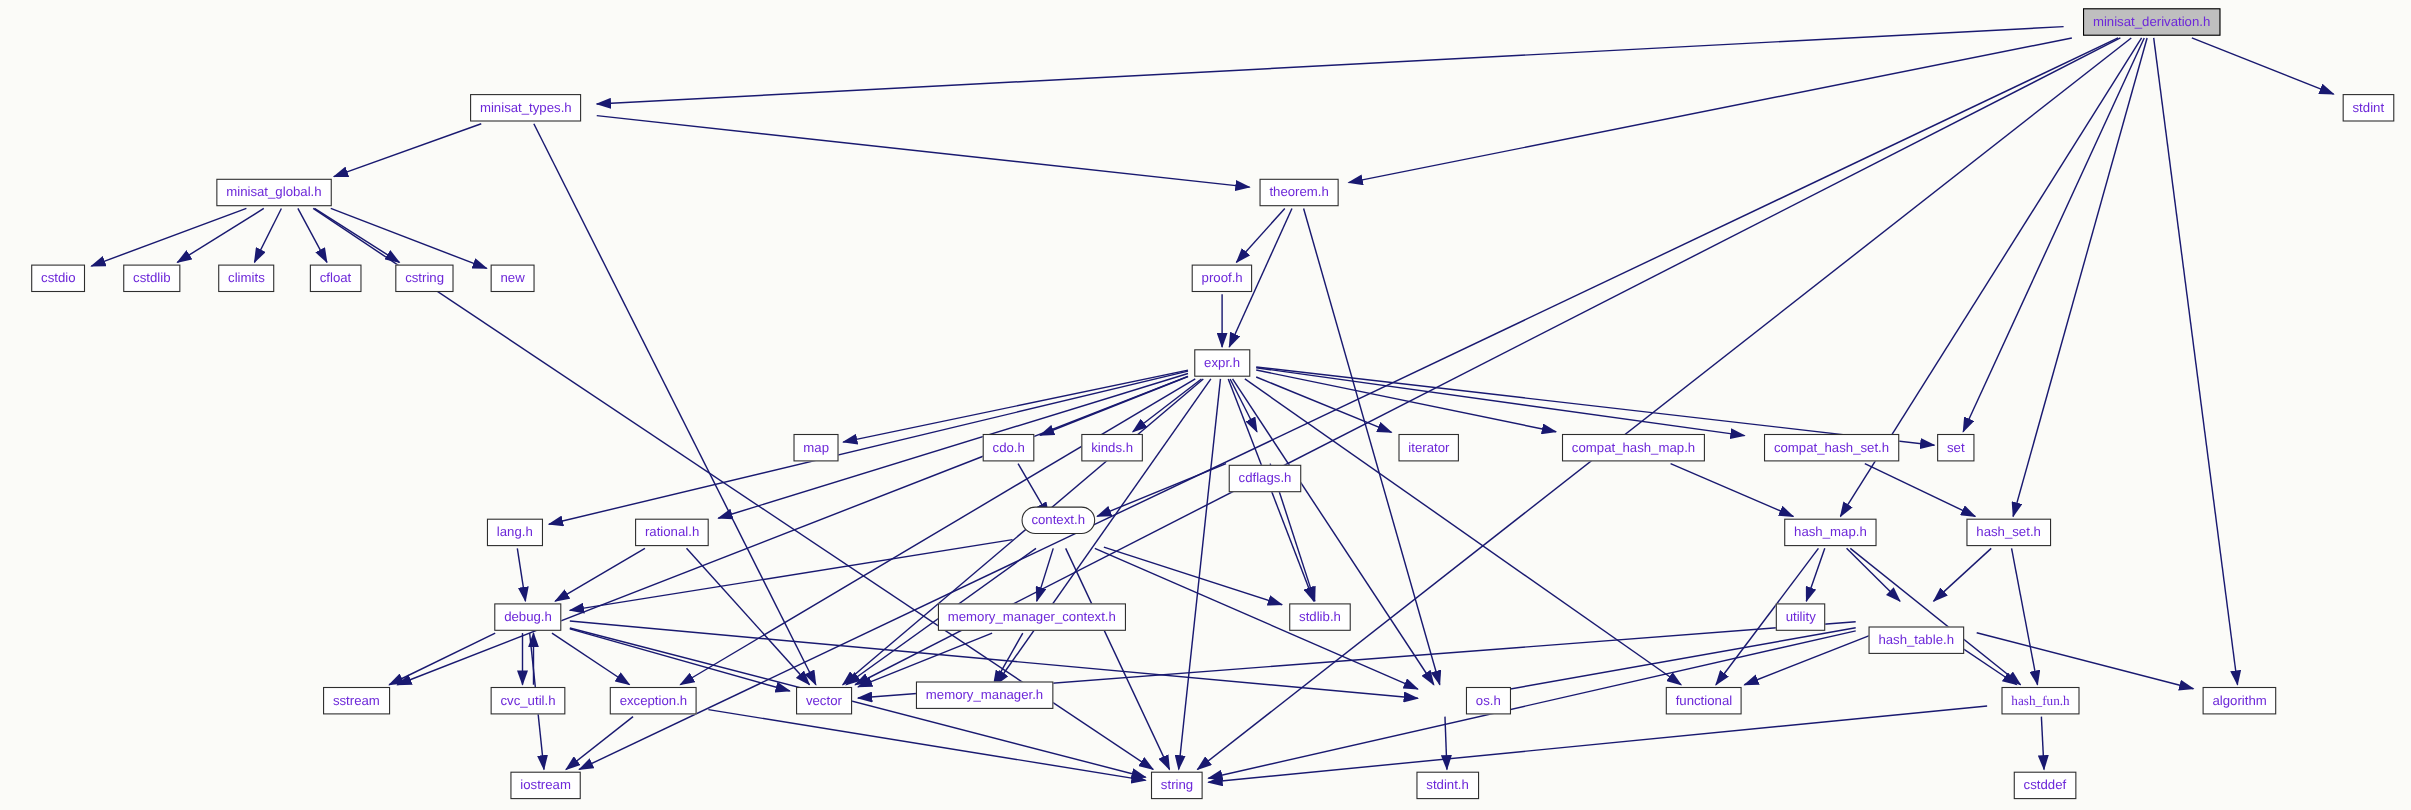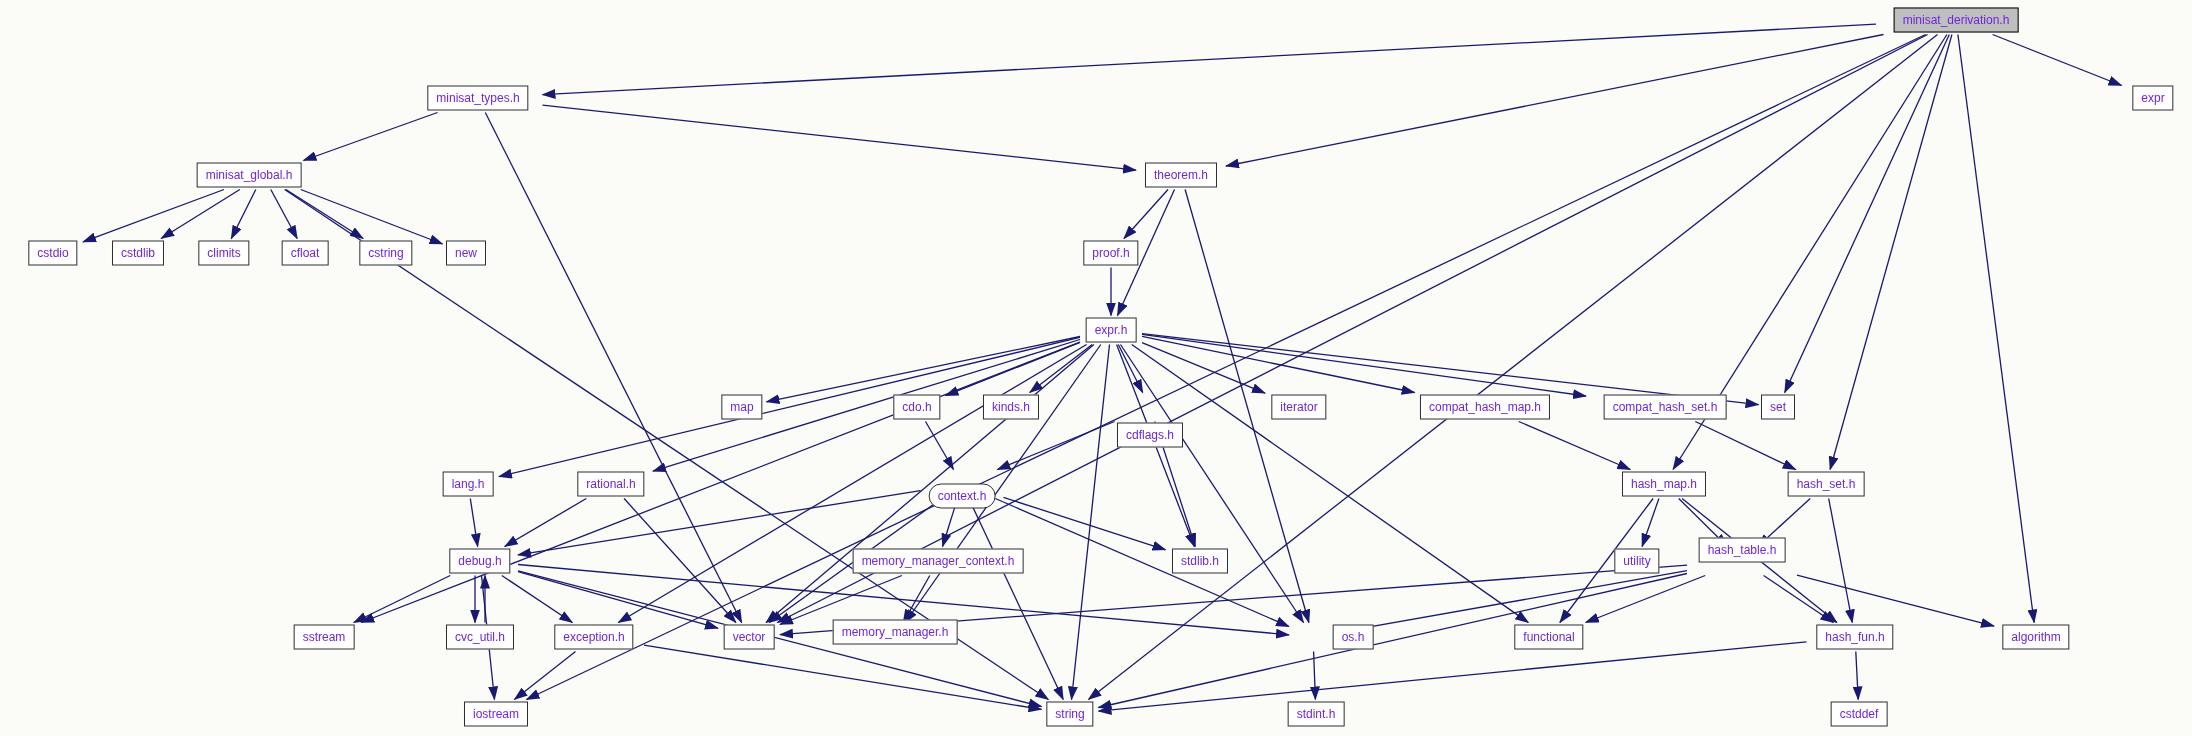--- a/index.html
+++ b/index.html
@@ -126,56 +126,56 @@
         <line x1="644.0" y1="645.1" x2="1041.5" y2="709.4" marker-end="url(#arrow)"></line>
         <line x1="575.5" y1="651.5" x2="514.5" y2="699.5" marker-end="url(#arrow)"></line>
         <line x1="1313.6" y1="651.5" x2="1315.4" y2="699.5" marker-end="url(#arrow)"></line>
         <line x1="1855.8" y1="651.5" x2="1858.2" y2="699.5" marker-end="url(#arrow)"></line>
         <line x1="1806.5" y1="641.8" x2="1098.5" y2="711.2" marker-end="url(#arrow)"></line>
       </g>
   </svg>
   <div id="node-layer">
       <div class="node highlight" style="left: 1956px; top: 20px;">minisat_derivation.h</div>
       <div class="node" style="left: 478px; top: 98px;">minisat_types.h</div>
-      <div class="node" style="left: 2153px; top: 98px;">expr</div>
+      <div class="node" style="left: 2153px; top: 98px;">stdint</div>
       <div class="node" style="left: 249px; top: 175px;">minisat_global.h</div>
       <div class="node" style="left: 1181px; top: 175px;">theorem.h</div>
       <div class="node" style="left: 53px; top: 253px;">cstdio</div>
       <div class="node" style="left: 138px; top: 253px;">cstdlib</div>
       <div class="node" style="left: 224px; top: 253px;">climits</div>
       <div class="node" style="left: 305px; top: 253px;">cfloat</div>
       <div class="node" style="left: 386px; top: 253px;">cstring</div>
       <div class="node" style="left: 466px; top: 253px;">new</div>
       <div class="node" style="left: 1111px; top: 253px;">proof.h</div>
       <div class="node" style="left: 1111px; top: 330px;">expr.h</div>
       <div class="node" style="left: 742px; top: 407px;">map</div>
       <div class="node" style="left: 917px; top: 407px;">cdo.h</div>
       <div class="node" style="left: 1011px; top: 407px;">kinds.h</div>
       <div class="node" style="left: 1150px; top: 407px; margin-top: 28px;">cdflags.h</div>
       <div class="node" style="left: 1299px; top: 407px;">iterator</div>
       <div class="node" style="left: 1485px; top: 407px;">compat_hash_map.h</div>
       <div class="node" style="left: 1665px; top: 407px;">compat_hash_set.h</div>
       <div class="node" style="left: 1778px; top: 407px;">set</div>
       <div class="node" style="left: 468px; top: 484px;">lang.h</div>
       <div class="node" style="left: 611px; top: 484px;">rational.h</div>
-      <div class="node" style="left: 962px; top: 496px; border-radius: 13px;">context.h</div>
+      <div class="node" style="left: 962px; top: 473px; border-radius: 13px;">context.h</div>
       <div class="node" style="left: 1664px; top: 484px;">hash_map.h</div>
       <div class="node" style="left: 1826px; top: 484px;">hash_set.h</div>
       <div class="node" style="left: 480px; top: 561px;">debug.h</div>
       <div class="node" style="left: 938px; top: 561px;">memory_manager_context.h</div>
       <div class="node" style="left: 1200px; top: 561px;">stdlib.h</div>
       <div class="node" style="left: 1637px; top: 561px;">utility</div>
-      <div class="node" style="left: 1742px; top: 550px;">hash_table.h</div>
+      <div class="node" style="left: 1742px; top: 582px;">hash_table.h</div>
       <div class="node" style="left: 324px; top: 637px;">sstream</div>
       <div class="node" style="left: 480px; top: 637px;">cvc_util.h</div>
       <div class="node" style="left: 594px; top: 637px;">exception.h</div>
       <div class="node" style="left: 749px; top: 637px;">vector</div>
       <div class="node" style="left: 895px; top: 632px;">memory_manager.h</div>
       <div class="node" style="left: 1313px; top: 637px; margin-left: 40px;">os.h</div>
       <div class="node" style="left: 1549px; top: 637px;">functional</div>
-      <div class="node" style="left: 1855px; top: 637px;">hash_fun.h</div>
+      <div class="node" style="left: 1855px; top: 637px; font-family: Liberation Serif, serif;">hash_fun.h</div>
       <div class="node" style="left: 2036px; top: 637px;">algorithm</div>
       <div class="node" style="left: 496px; top: 714px;">iostream</div>
       <div class="node" style="left: 1070px; top: 714px;">string</div>
       <div class="node" style="left: 1316px; top: 714px;">stdint.h</div>
       <div class="node" style="left: 1859px; top: 714px;">cstddef</div>
     </div>
 </div>
 
 </body></html>

